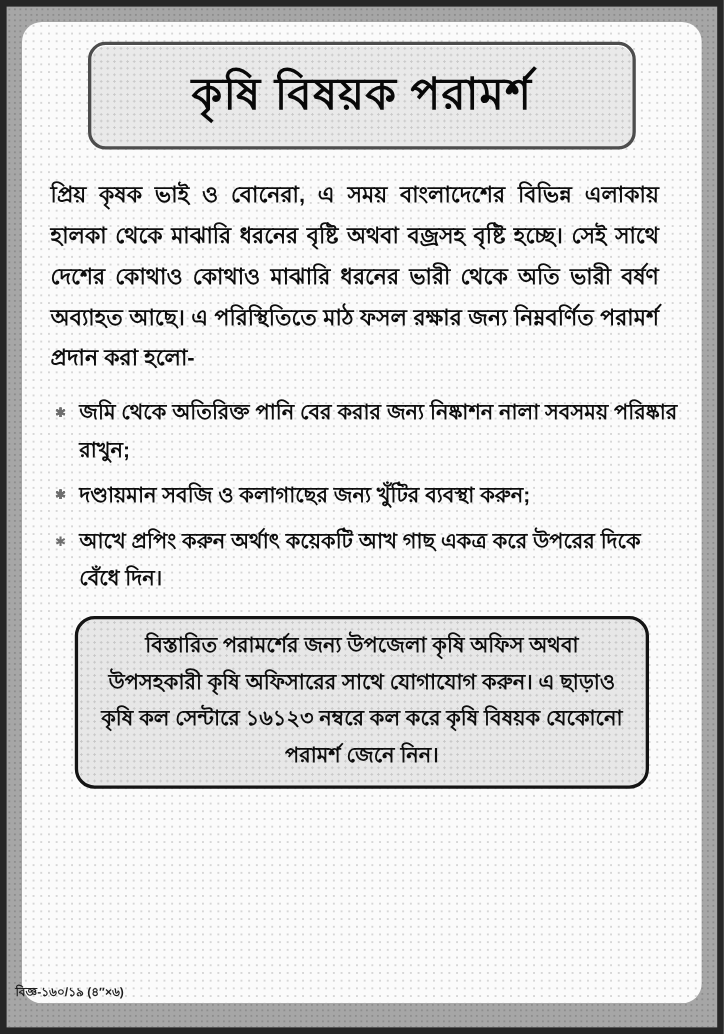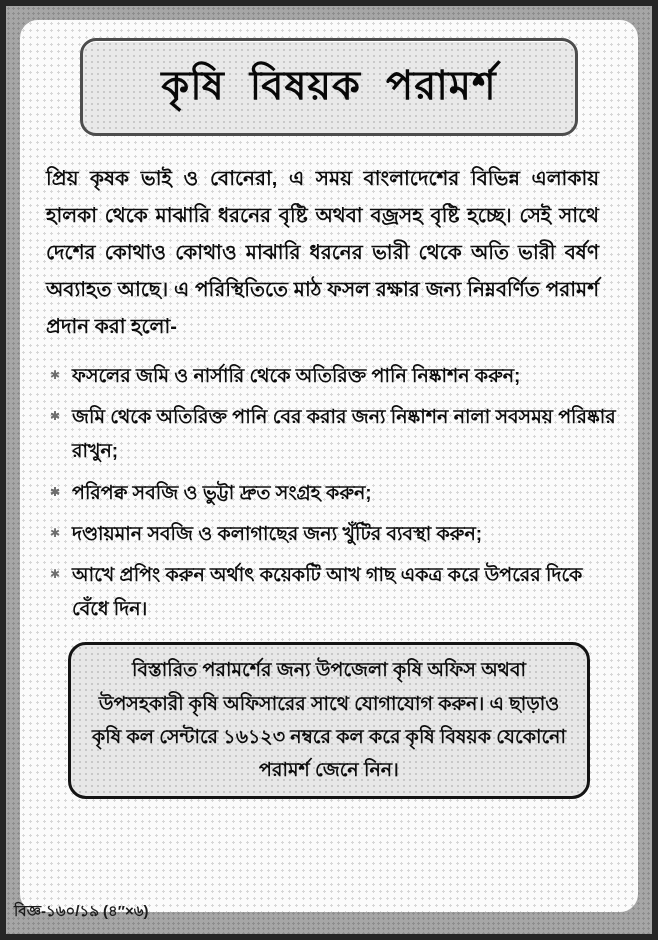--- a/index.html
+++ b/index.html
@@ -40,21 +40,20 @@
     background-size:6px 6px;
     display:flex;align-items:center;justify-content:center;
     box-shadow:0 1px 0 #ffffff inset;
   }
   .title-box h1{
     margin:16px;
     font-size:40px;
     font-weight:bold;
     color:#080808;
     letter-spacing:1px;
-    font-family:Liberation Mono, monospace;
   }
   .intro{
     margin:24px 17px 0 4px;
     font-size:20px;
     font-weight:bold;
     line-height:1.85;
     text-align:justify;
     color:#0d0d0d;
   }
   .advice-list{
@@ -88,45 +87,45 @@
   }
   .contact-box p{
     margin:0;
     font-size:19px;
     font-weight:bold;
     text-align:center;
     line-height:1.75;
   }
   .print-ref{
     position:absolute;
-    left:8px;bottom:10px;
-    font-size:15px;
+    left:8px;bottom:22px;
+    font-size:11px;
     font-weight:bold;
     color:#1c1c1c;
   }
 </style>
 </head>
 <body>
 
 <div class="poster">
   <div class="content">
 
     <div class="title-box">
       <h1>কৃষি বিষয়ক পরামর্শ</h1>
     </div>
 
     <p class="intro">প্রিয় কৃষক ভাই ও বোনেরা, এ সময় বাংলাদেশের বিভিন্ন এলাকায় হালকা থেকে মাঝারি ধরনের বৃষ্টি অথবা বজ্রসহ বৃষ্টি হচ্ছে। সেই সাথে দেশের কোথাও কোথাও মাঝারি ধরনের  ভারী থেকে অতি ভারী বর্ষণ অব্যাহত আছে। এ পরিস্থিতিতে মাঠ ফসল রক্ষার জন্য নিম্নবর্ণিত পরামর্শ প্রদান করা হলো-</p>
 
     <ul class="advice-list">
-      <li><span class="blt">✱</span><span>ফসলের জমি ও নার্সারি থেকে অতিরিক্ত পানি নিষ্কাশন করুন;</span></li>
+      <li><span class="blt">✱</span></li>
       <li><span class="blt">✱</span></li>
       <li><span class="blt">✱</span><span>জমি থেকে অতিরিক্ত পানি বের করার জন্য নিষ্কাশন নালা সবসময় পরিষ্কার রাখুন;</span></li>
       <li><span class="blt">✱</span></li>
       <li><span class="blt">✱</span></li>
-      <li><span class="blt">✱</span><span>পরিপক্ব সবজি ও ভুট্টা দ্রুত সংগ্রহ করুন;</span></li>
+      <li><span class="blt">✱</span></li>
       <li><span class="blt">✱</span><span>দণ্ডায়মান সবজি ও কলাগাছের জন্য খুঁটির ব্যবস্থা করুন;</span></li>
       <li><span class="blt">✱</span><span>আখে প্রপিং করুন অর্থাৎ কয়েকটি আখ গাছ একত্র করে উপরের দিকে বেঁধে দিন।</span></li>
     </ul>
 
     <div class="contact-box">
       <p>বিস্তারিত পরামর্শের জন্য উপজেলা কৃষি অফিস অথবা উপসহকারী কৃষি অফিসারের সাথে যোগাযোগ করুন। এ ছাড়াও কৃষি কল সেন্টারে ১৬১২৩ নম্বরে কল করে কৃষি বিষয়ক যেকোনো পরামর্শ জেনে নিন।</p>
     </div>
 
   </div>
 

